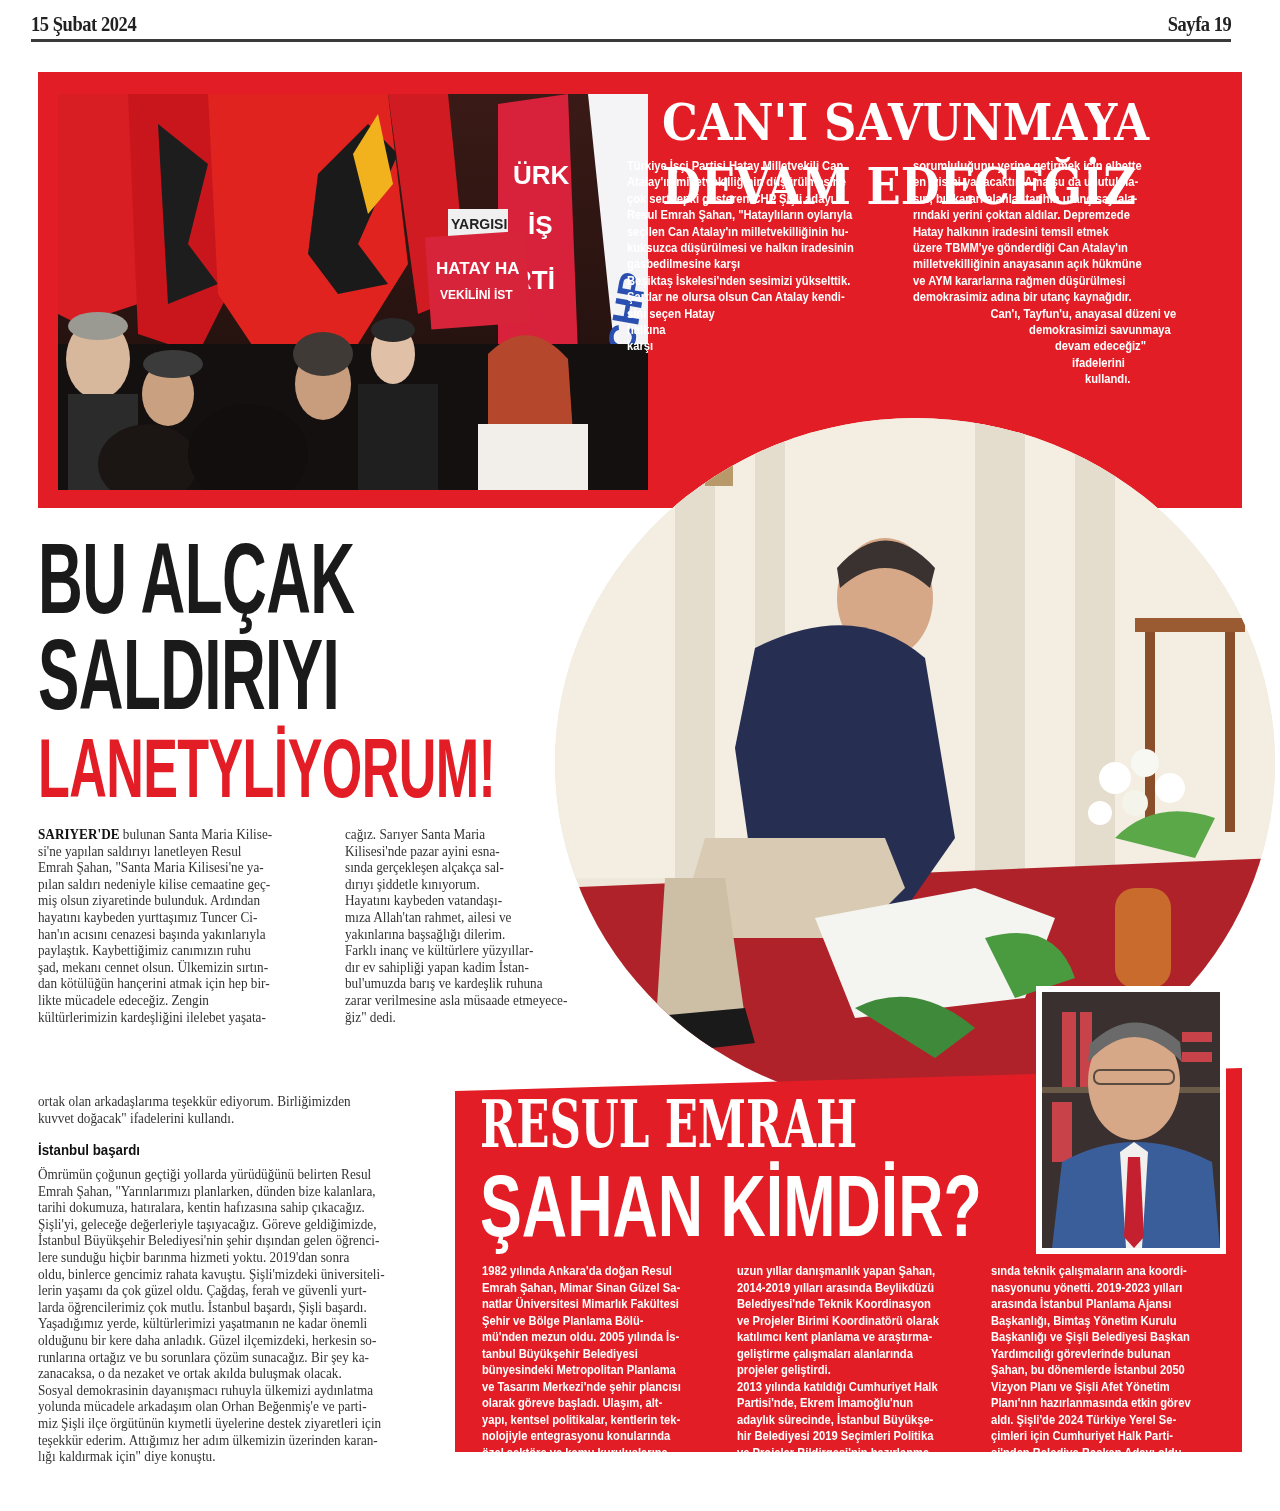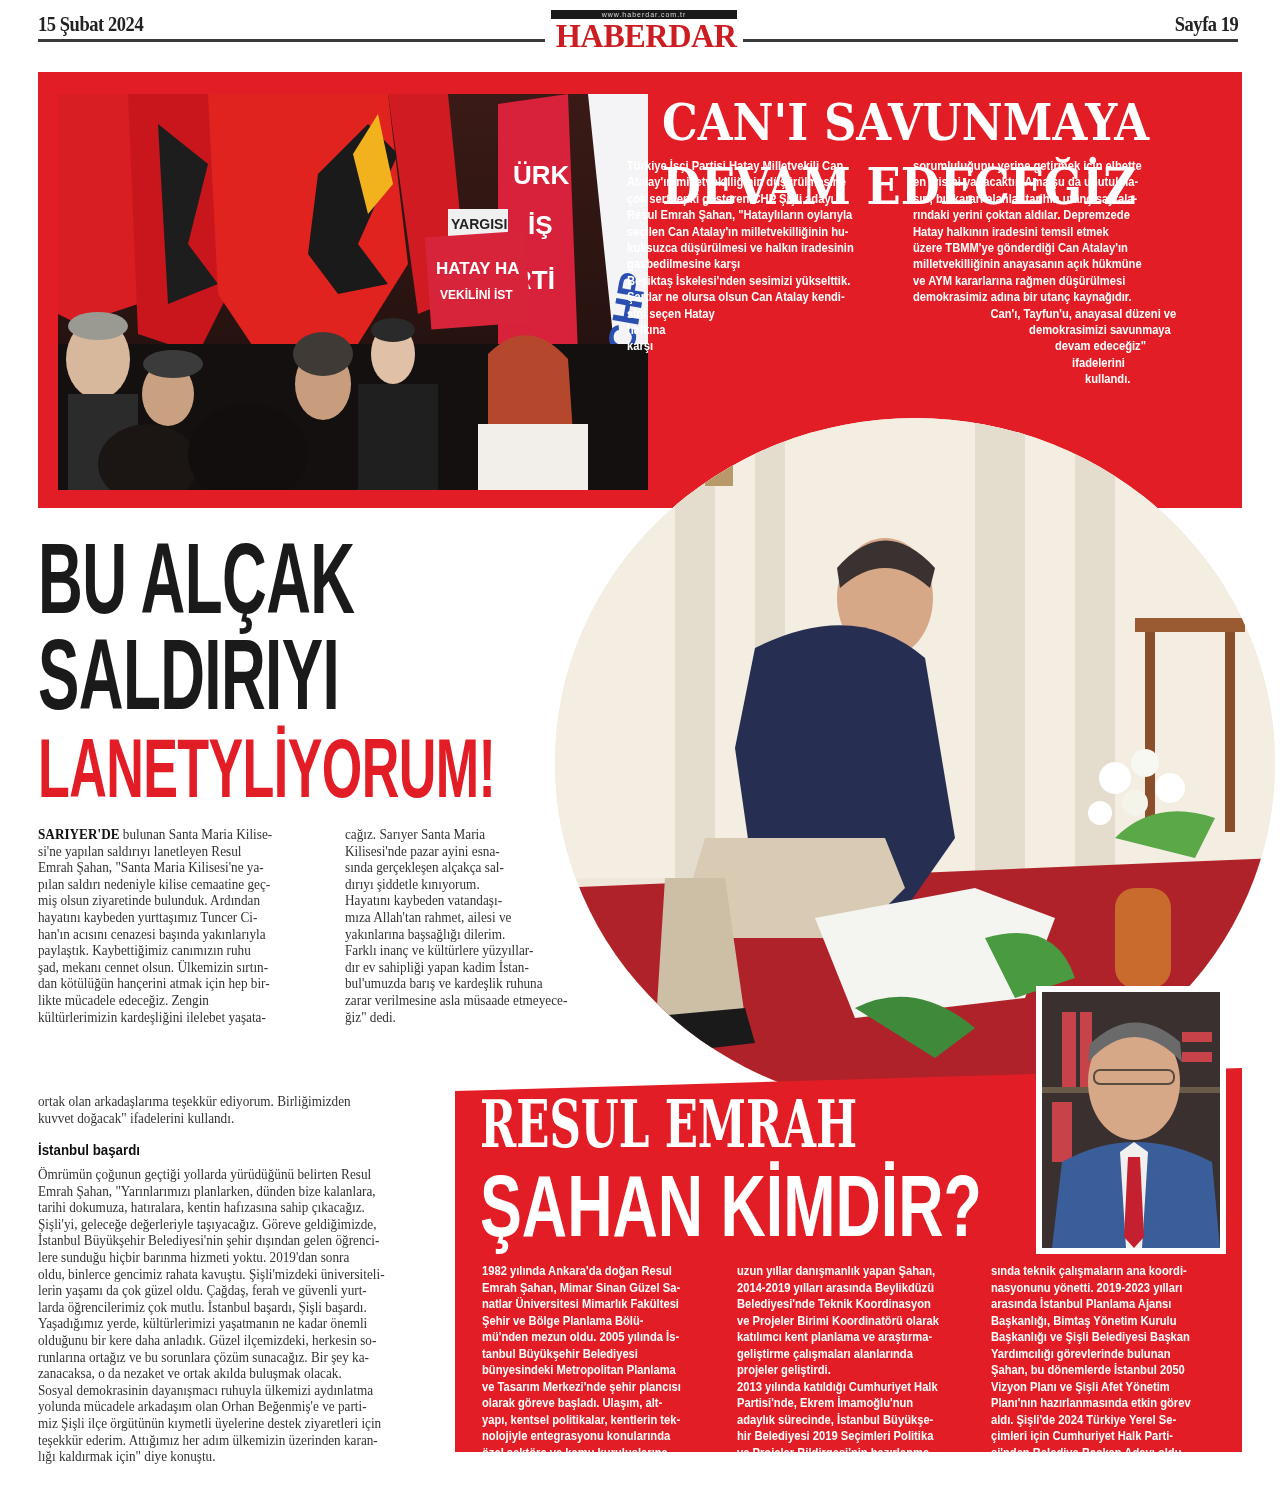--- a/index.html
+++ b/index.html
@@ -1,20 +1,20 @@
 <!DOCTYPE html>
 <html><head>
 <meta charset="utf-8">
 <style>
   * { box-sizing: border-box; margin: 0; padding: 0; }
   html, body { width: 1280px; height: 1511px; background: #ffffff; overflow: hidden; }
   body { position: relative; font-family: "Liberation Serif", serif; color: #222; }
 
   
-  .masthead { position: absolute; left: 38px; top: 8px; width: 1200px; height: 50px; }
+  .masthead { position: absolute; left: 31px; top: 8px; width: 1200px; height: 50px; }
   .mh-rule { position: absolute; left: 0; right: 0; top: 31px; height: 3px; background: #3a3a3a; }
   .mh-date { position: absolute; left: 0; top: 4px; font-family: "Liberation Serif", serif; font-weight: bold; font-size: 21px; color: #222; letter-spacing: -0.5px; transform: scaleX(0.88); transform-origin: left center; }
   .mh-page { position: absolute; right: 0; top: 4px; font-family: "Liberation Serif", serif; font-weight: bold; font-size: 21px; color: #222; letter-spacing: -0.5px; transform: scaleX(0.88); transform-origin: right center; }
   .logo { position: absolute; left: 507px; top: 2px; width: 198px; height: 46px; background: #fff; padding: 0 6px; }
   .logo-bar { height: 9px; background: #1a1a1a; color: #ddd; font-family: "Liberation Sans", sans-serif; font-size: 7px; line-height: 9px; text-align: center; letter-spacing: 1px; }
   .logo-name { font-family: "Liberation Serif", serif; font-weight: bold; font-size: 34px; line-height: 34px; color: #cc1d22; letter-spacing: -0.5px; text-align: center; transform: scaleX(0.95); }
 
   
   .top-box { position: absolute; left: 38px; top: 72px; width: 1204px; height: 436px; background: #e31d25; }
   .protest-photo { position: absolute; left: 20px; top: 22px; width: 590px; height: 396px; overflow: hidden; background: #15803d; }
@@ -51,24 +51,20 @@
   .bio-1 { left: 482px; width: 290px; }
   .bio-2 { left: 737px; width: 290px; }
   .bio-3 { left: 991px; width: 290px; }
 </style>
 </head>
 <body>
 
 <header class="masthead">
   <div class="mh-rule"></div>
   <div class="mh-date">15 Şubat 2024</div>
-  <div class="logo">
-    <div class="logo-bar">www.haberdar.com.tr</div>
-    <div class="logo-name">HABERDAR</div>
-  </div>
   <div class="mh-page">Sayfa 19</div>
 </header>
 
 <section class="top-box">
   <div class="protest-photo">
     <svg width="590" height="396" viewBox="0 0 590 396">
       <defs>
         <linearGradient id="sky" x1="0" y1="0" x2="0" y2="1">
           <stop offset="0" stop-color="#3a1a16"></stop>
             <stop offset="1" stop-color="#1a0e0c"></stop>

